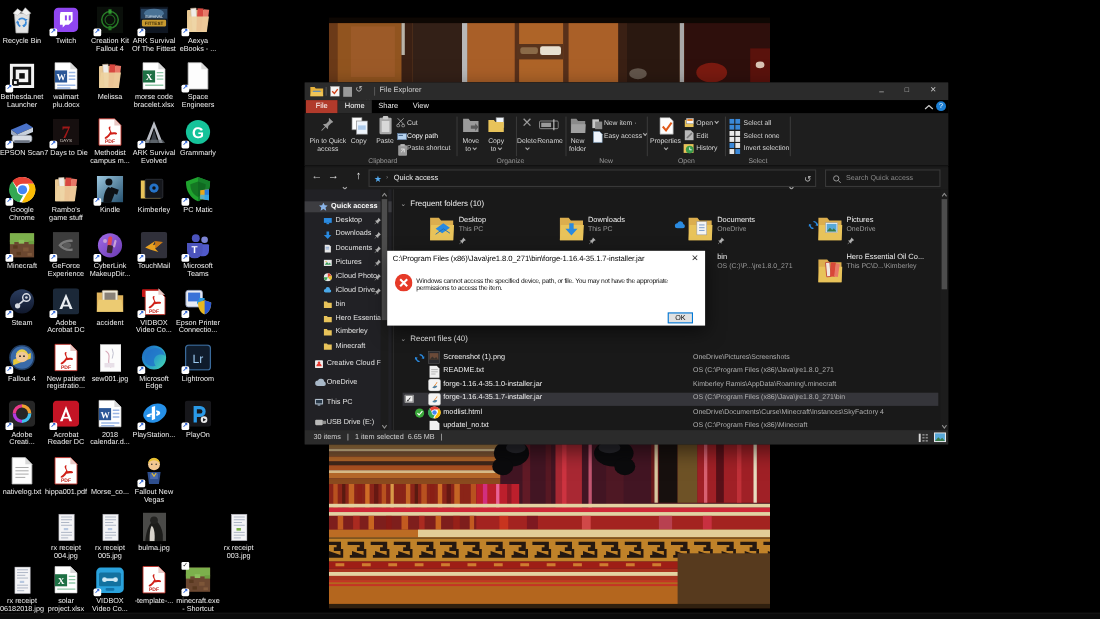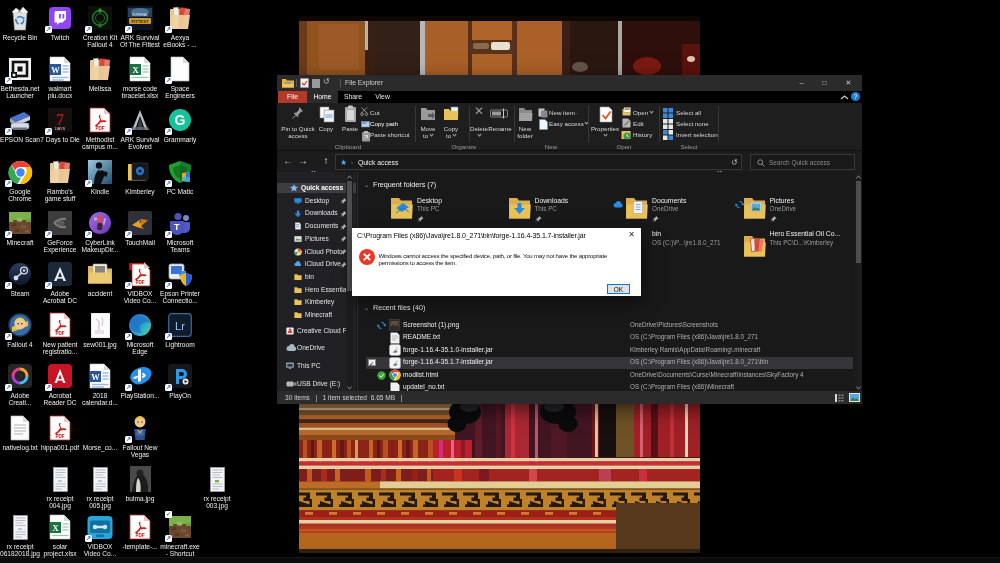--- a/index.html
+++ b/index.html
@@ -1220,21 +1220,21 @@
             <svg style="margin:2.5px auto 0" width="5" height="4" viewBox="0 0 5 4">
               <path d="M0.5 0.5 L2.5 3.2 L4.5 0.5" stroke="#8a8a8a" stroke-width="1" fill="none"></path>
             </svg>
           </div>
   </div>
 </div>
 
 <div class="a" style="left:80px;top:97px;width:505px;height:219px;background:#191919;overflow:hidden">
   <div class="a" style="left:0;top:0;width:1px;height:219px;background:#2e2e2e"></div>
   <div class="a hdr" style="left:7px;top:9px;color:#aaa;font-size:6px">⌄</div>
-  <div class="a hdr" style="left:16px;top:7.5px">Frequent folders (7)</div>
+  <div class="a hdr" style="left:16px;top:7.5px">Frequent folders (10)</div>
 
   <div class="a" style="left:33px;top:23px">
           <svg width="23" height="25" viewBox="0 0 23 25">
             <path d="M1 3 h8 l2 2.5 h11 v18 h-21 Z" fill="#dcae4e"></path>
             <path d="M1 23.5 h21 l0.8 -14 h-21 Z" fill="#e8c35a"></path>
             <path d="M6 13 l7 -5 6 4 -7 5 Z" fill="#2a8ae0"></path>
             <path d="M6 18 l7 -5 6 4" fill="none" stroke="#1a6ab8" stroke-width="0.8"></path>
           </svg>
         </div>
   <div class="a" style="left:60px;top:24.5px">

